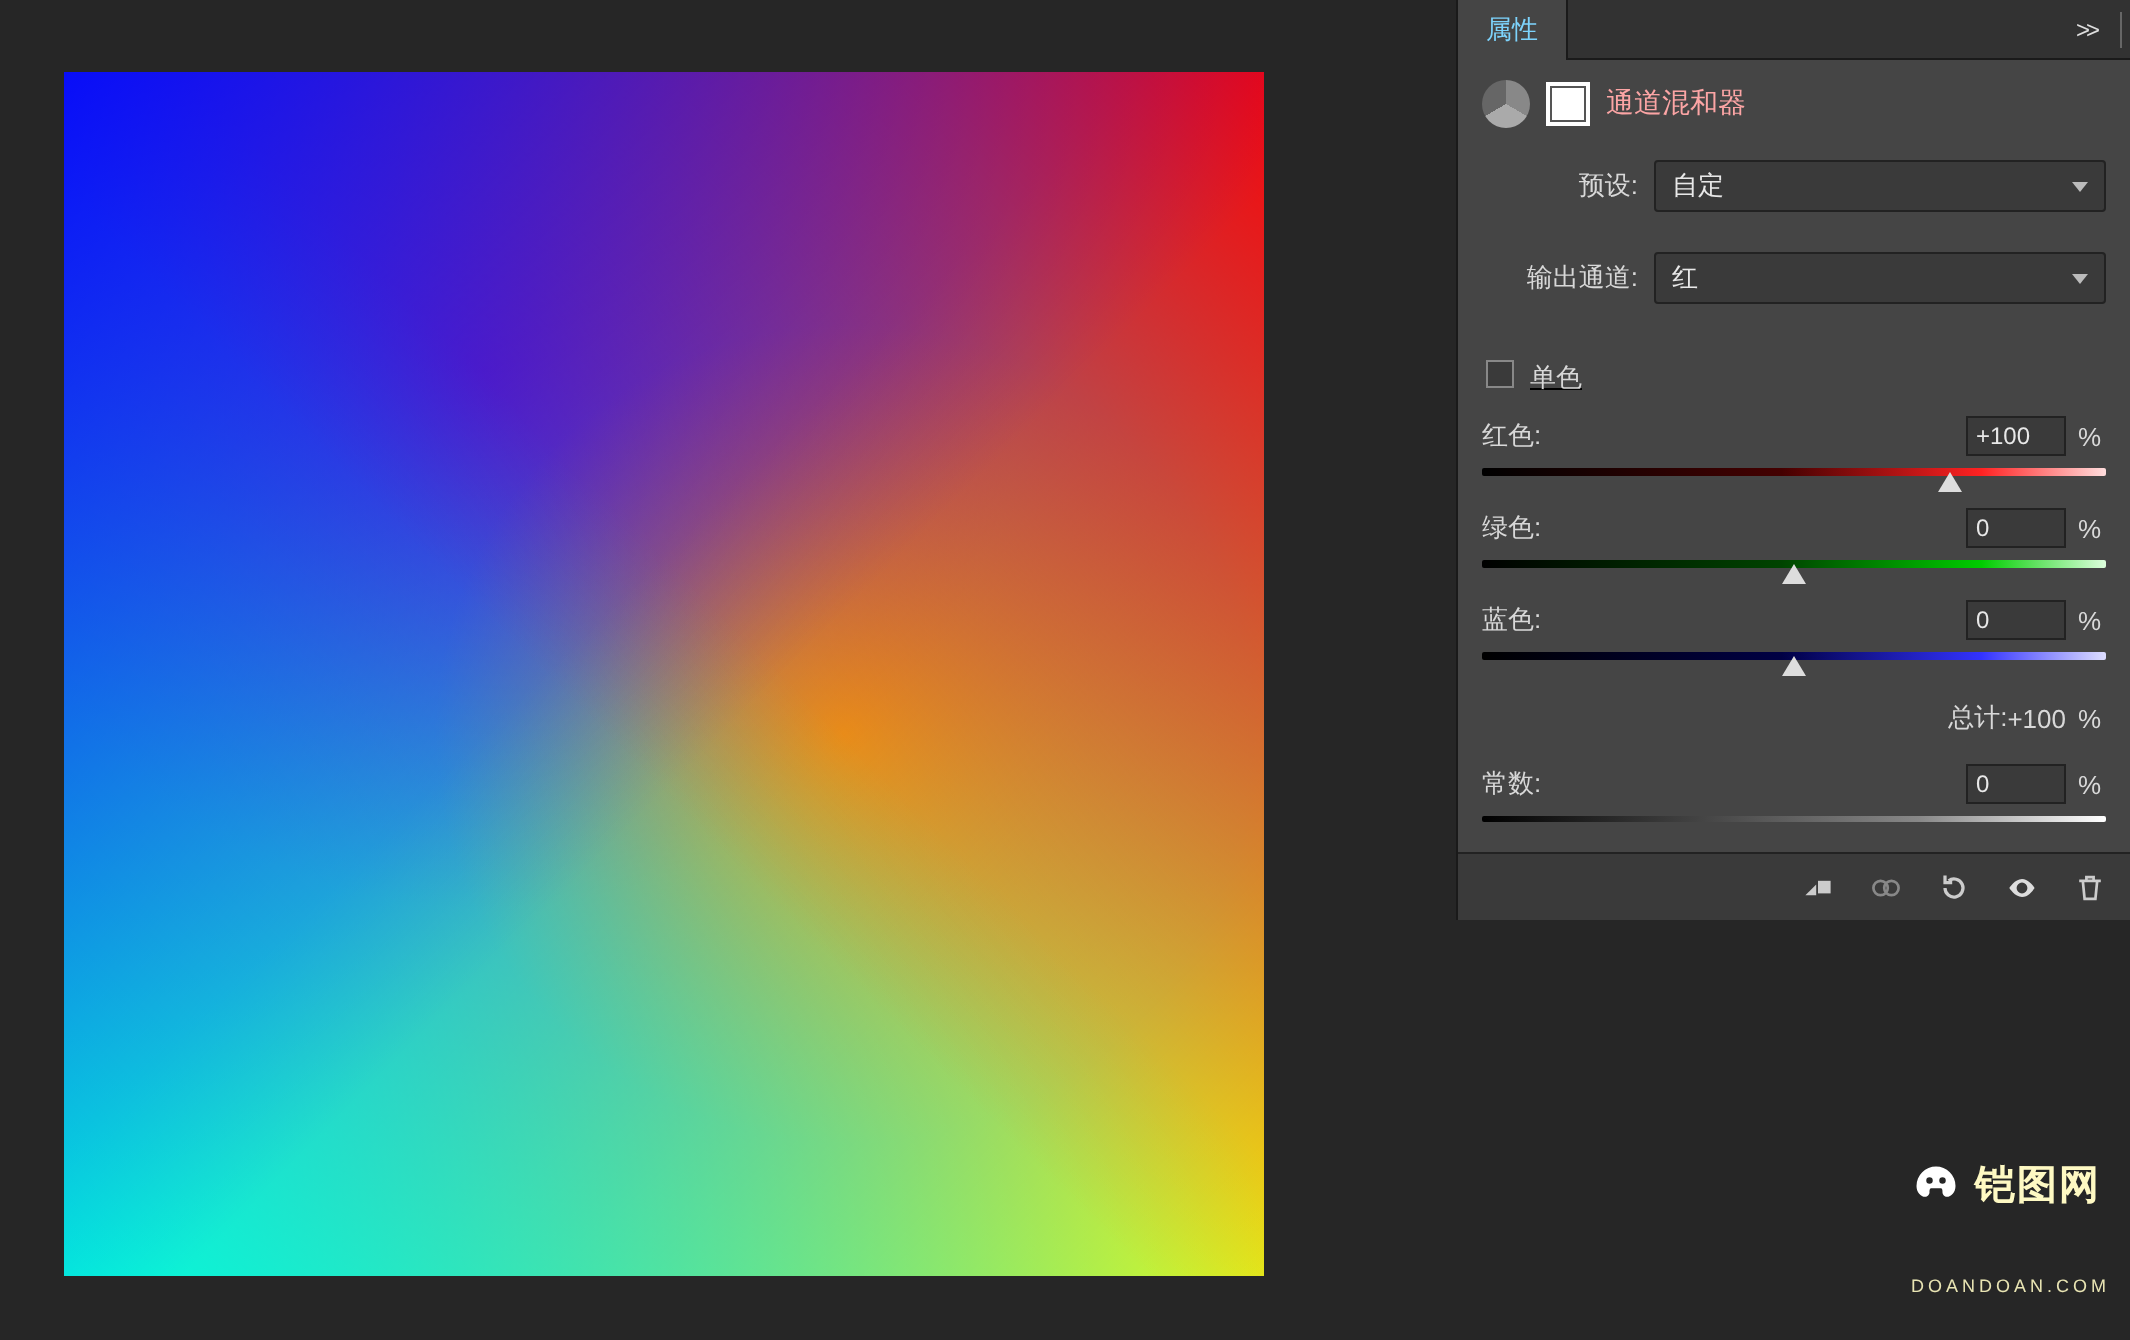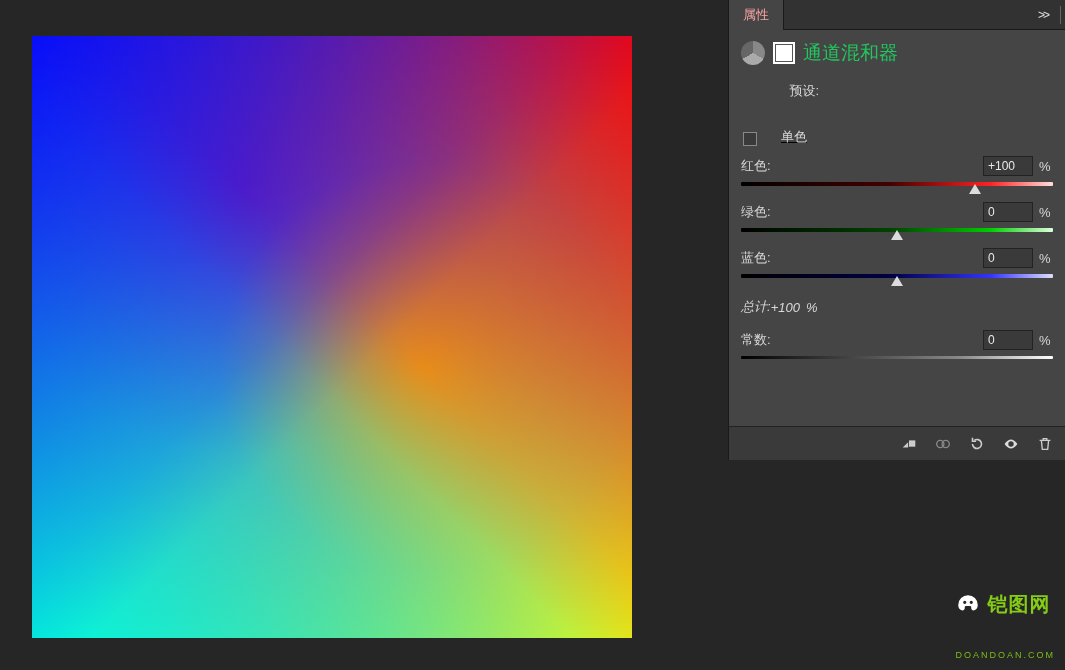--- a/index.html
+++ b/index.html
@@ -33,21 +33,21 @@
 
 .panel-tabs {
   height: 30px;
   background: #323232;
   display: flex;
   align-items: center;
   border-bottom: 1px solid #1a1a1a;
 }
 .panel-tab {
   background: #454545;
-  color: #fca5a5;
+  color: #7dd3fc;
   font-size: 13px;
   padding: 6px 14px;
   border-right: 1px solid #1a1a1a;
 }
 .panel-collapse {
   margin-left: auto;
   margin-right: 8px;
   color: #e0e0e0;
   font-size: 12px;
   letter-spacing: -2px;
@@ -71,21 +71,21 @@
   width: 22px; height: 22px;
   background: #fff;
   position: relative;
 }
 .mask-icon::after {
   content: "";
   position: absolute;
   inset: 2px;
   border: 1px solid #555;
 }
-.panel-title { color: #22c55e; font-size: 19px; }
+.panel-title { color: #fca5a5; font-size: 14px; }
 
 .panel-body { padding: 6px 12px; }
 
 .row {
   display: flex;
   align-items: center;
   margin-bottom: 20px;
   gap: 8px;
 }
 .row-label {
@@ -108,21 +108,21 @@
   justify-content: space-between;
   border-radius: 2px;
 }
 .select-arrow {
   width: 0; height: 0;
   border-left: 4px solid transparent;
   border-right: 4px solid transparent;
   border-top: 5px solid #bbb;
 }
 
-.checkbox-row { display: flex; align-items: flex-end; gap: 24px; padding: 8px 2px 10px; text-decoration: underline; }
+.checkbox-row { display: flex; align-items: flex-start; gap: 8px; padding: 8px 2px 10px; text-decoration: underline; }
 .checkbox {
   width: 14px; height: 14px;
   border: 1px solid #888;
   background: #3a3a3a;
 }
 .checkbox-label { color: #d8d8d8; font-size: 13px; }
 
 .slider-block { margin-bottom: 16px; }
 .slider-head {
   display: flex;
@@ -158,24 +158,23 @@
   top: 2px;
   width: 0; height: 0;
   border-left: 6px solid transparent;
   border-right: 6px solid transparent;
   border-bottom: 10px solid #ddd;
   transform: translateX(-6px);
 }
 
 .total-row {
   display: flex;
-  justify-content: flex-start;
+  justify-content: flex-end;
   align-items: center;
   padding: 4px 0 14px;
-  font-style: italic;
 }
 .total-label { color: #d8d8d8; font-size: 13px; }
 .total-val { color: #d8d8d8; font-size: 13px; }
 
 .panel-footer {
   position: absolute;
   bottom: 0;
   left: 0; right: 0;
   height: 34px;
   background: #3a3a3a;
@@ -190,22 +189,22 @@
   width: 20px; height: 20px;
   display: flex; align-items: center; justify-content: center;
   color: #ccc;
   cursor: pointer;
 }
 .footer-btn svg { width: 18px; height: 18px; }
 
 .watermark {
   position: absolute;
   right: 10px;
-  bottom: 10px;
-  color: #84cc16;
+  bottom: 22px;
+  color: #fef9c3;
   text-align: center;
 }
 .watermark-main { display: flex; align-items: center; gap: 6px; }
 .watermark-icon {
   width: 26px; height: 26px;
   display: flex; align-items: center; justify-content: center;
 }
 .watermark-title { font-size: 20px; font-weight: bold; letter-spacing: 1px; }
 .watermark-sub { font-size: 9px; letter-spacing: 2px; opacity: 0.9; margin-top: 32px; }
 </style>
@@ -225,22 +224,33 @@
   <div class="panel-header">
     <div class="adj-icon"></div>
     <div class="mask-icon"></div>
     <div class="panel-title">通道混和器</div>
   </div>
 
   <div class="panel-body">
 
     <div class="row">
       <div class="row-label w1">预设:</div>
-    </div>
-
+      <div class="select">
+        <span>自定</span>
+        <span class="select-arrow"></span>
+      </div>
+    </div>
+
+    <div class="row">
+      <div class="row-label w1">输出通道:</div>
+      <div class="select">
+        <span>红</span>
+        <span class="select-arrow"></span>
+      </div>
+    </div>
 
     <div class="checkbox-row">
       <div class="checkbox"></div>
       <div class="checkbox-label">单色</div>
     </div>
 
     <div class="slider-block">
       <div class="slider-head">
         <div class="slider-label">红色:</div>
         <div class="slider-val-wrap">

